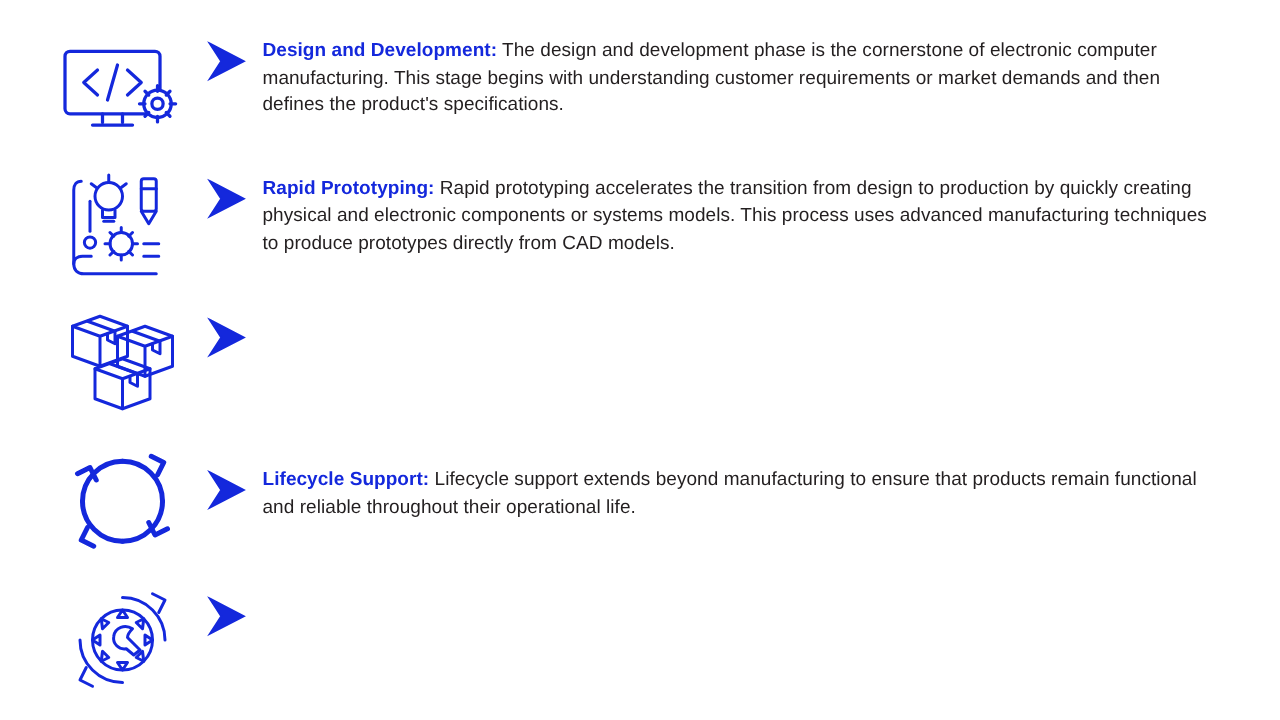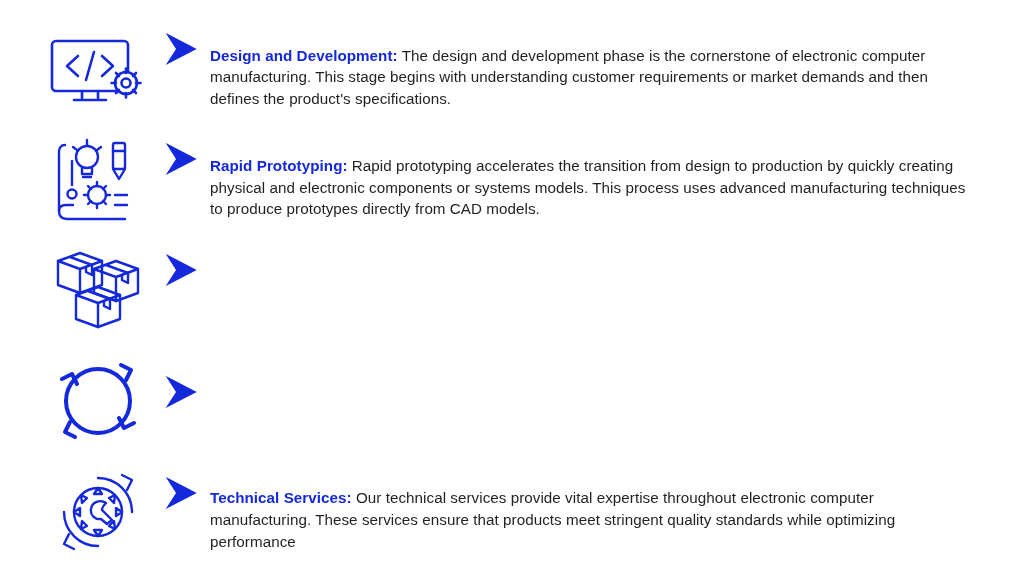--- a/index.html
+++ b/index.html
@@ -19,21 +19,21 @@
     width: 1024px;
     height: 576px;
     box-sizing: border-box;
     padding: 14px 30px 10px 44px;
     display: flex;
     flex-direction: column;
     justify-content: flex-start;
   }
   .row {
     display: flex;
-    align-items: center;
+    align-items: flex-start;
     height: 113px;
   }
   .icon-cell {
     width: 108px;
     min-width: 108px;
     display: flex;
     align-items: center;
     justify-content: center;
     height: 100%;
     padding-top: 2px;
@@ -164,20 +164,23 @@
         <path d="M20 76 L10 71 L15 61"></path>
         <path d="M11 40 A32 32 0 0 1 43 8"></path>
         <path d="M7 18 L17 13 L22 23"></path>
       </svg>
     </div>
     <div class="arrow-cell">
       <svg width="34" height="34" viewBox="0 0 34 34">
         <path d="M4 3 L31 17 L4 31 L13 17 Z" fill="#1428dc" stroke="#1428dc" stroke-width="1.6"></path>
       </svg>
     </div>
+    <div class="text-cell">
+      <p><span class="lead">Lifecycle Support:</span><span> Lifecycle support extends beyond manufacturing to ensure that products remain functional and reliable throughout their operational life.</span></p>
+    </div>
   </div>
 
   <div class="row r5">
     <div class="icon-cell">
       <svg width="84" height="80" viewBox="0 0 84 80" fill="none" stroke="#1428dc" stroke-width="2.4" stroke-linecap="round" stroke-linejoin="round">
         <path d="M42 6 A34 34 0 0 1 76 40"></path>
         <path d="M66 3 L76 8 L71 18"></path>
         <path d="M42 74 A34 34 0 0 1 8 40"></path>
         <path d="M18 77 L8 72 L13 62"></path>
         <circle cx="42" cy="40" r="24"></circle>
@@ -190,18 +193,15 @@
         <path d="M59 23 L53 26 L58 31 Z"></path>
         <path d="M25 57 L31 54 L26 49 Z"></path>
         <path d="M50 31 C44 27 36 30 35 37 C34 43 39 48 45 47 L51 52 L56 48 L46 38 C46 35 48 33 50 31 Z"></path>
       </svg>
     </div>
     <div class="arrow-cell">
       <svg width="34" height="34" viewBox="0 0 34 34">
         <path d="M4 3 L31 17 L4 31 L13 17 Z" fill="#1428dc" stroke="#1428dc" stroke-width="1.6"></path>
       </svg>
     </div>
-    <div class="text-cell">
-      <p><span class="lead">Technical Services:</span><span>  Our technical services provide vital expertise throughout electronic computer manufacturing. These services ensure that products meet stringent quality standards while optimizing performance</span></p>
-    </div>
   </div>
 
 </div>
 
 </body></html>

